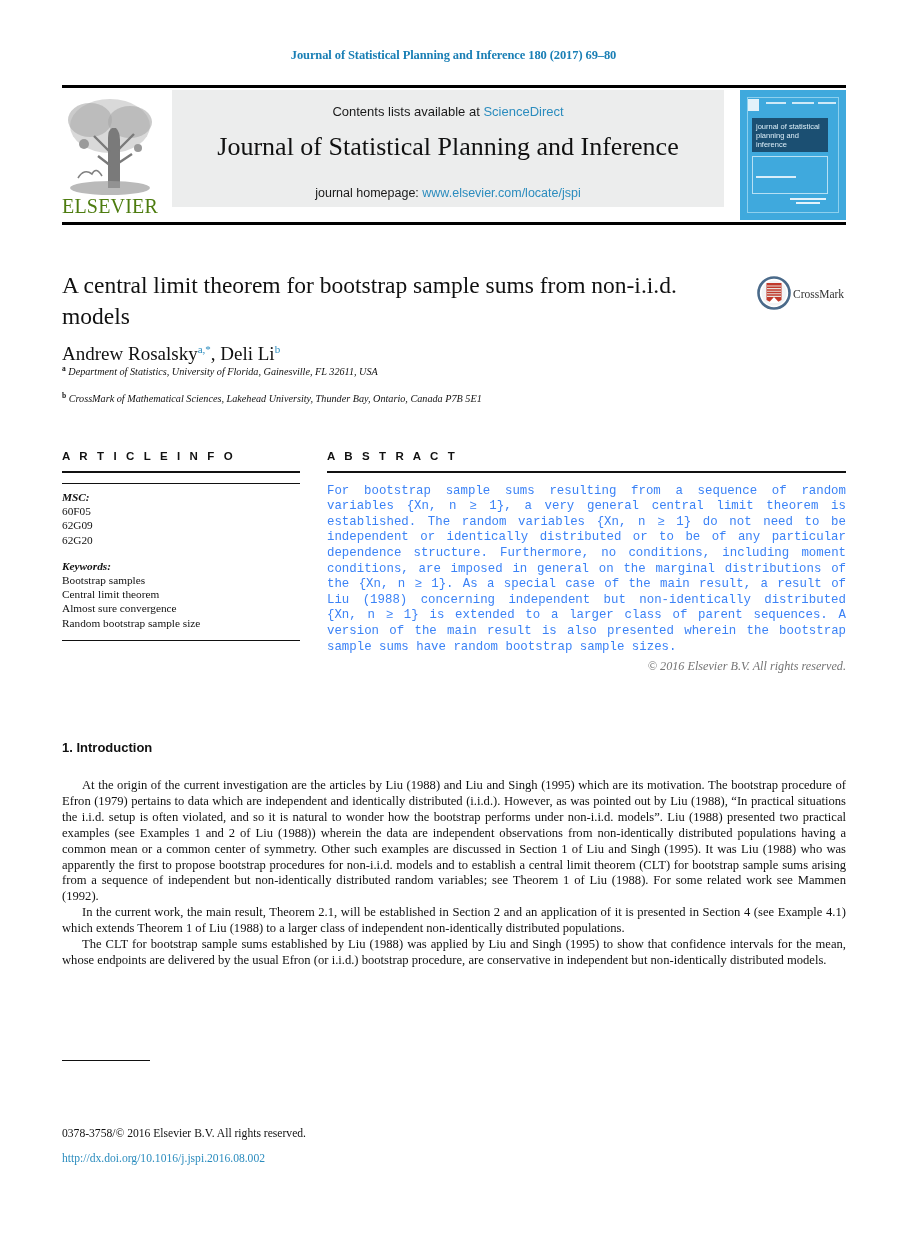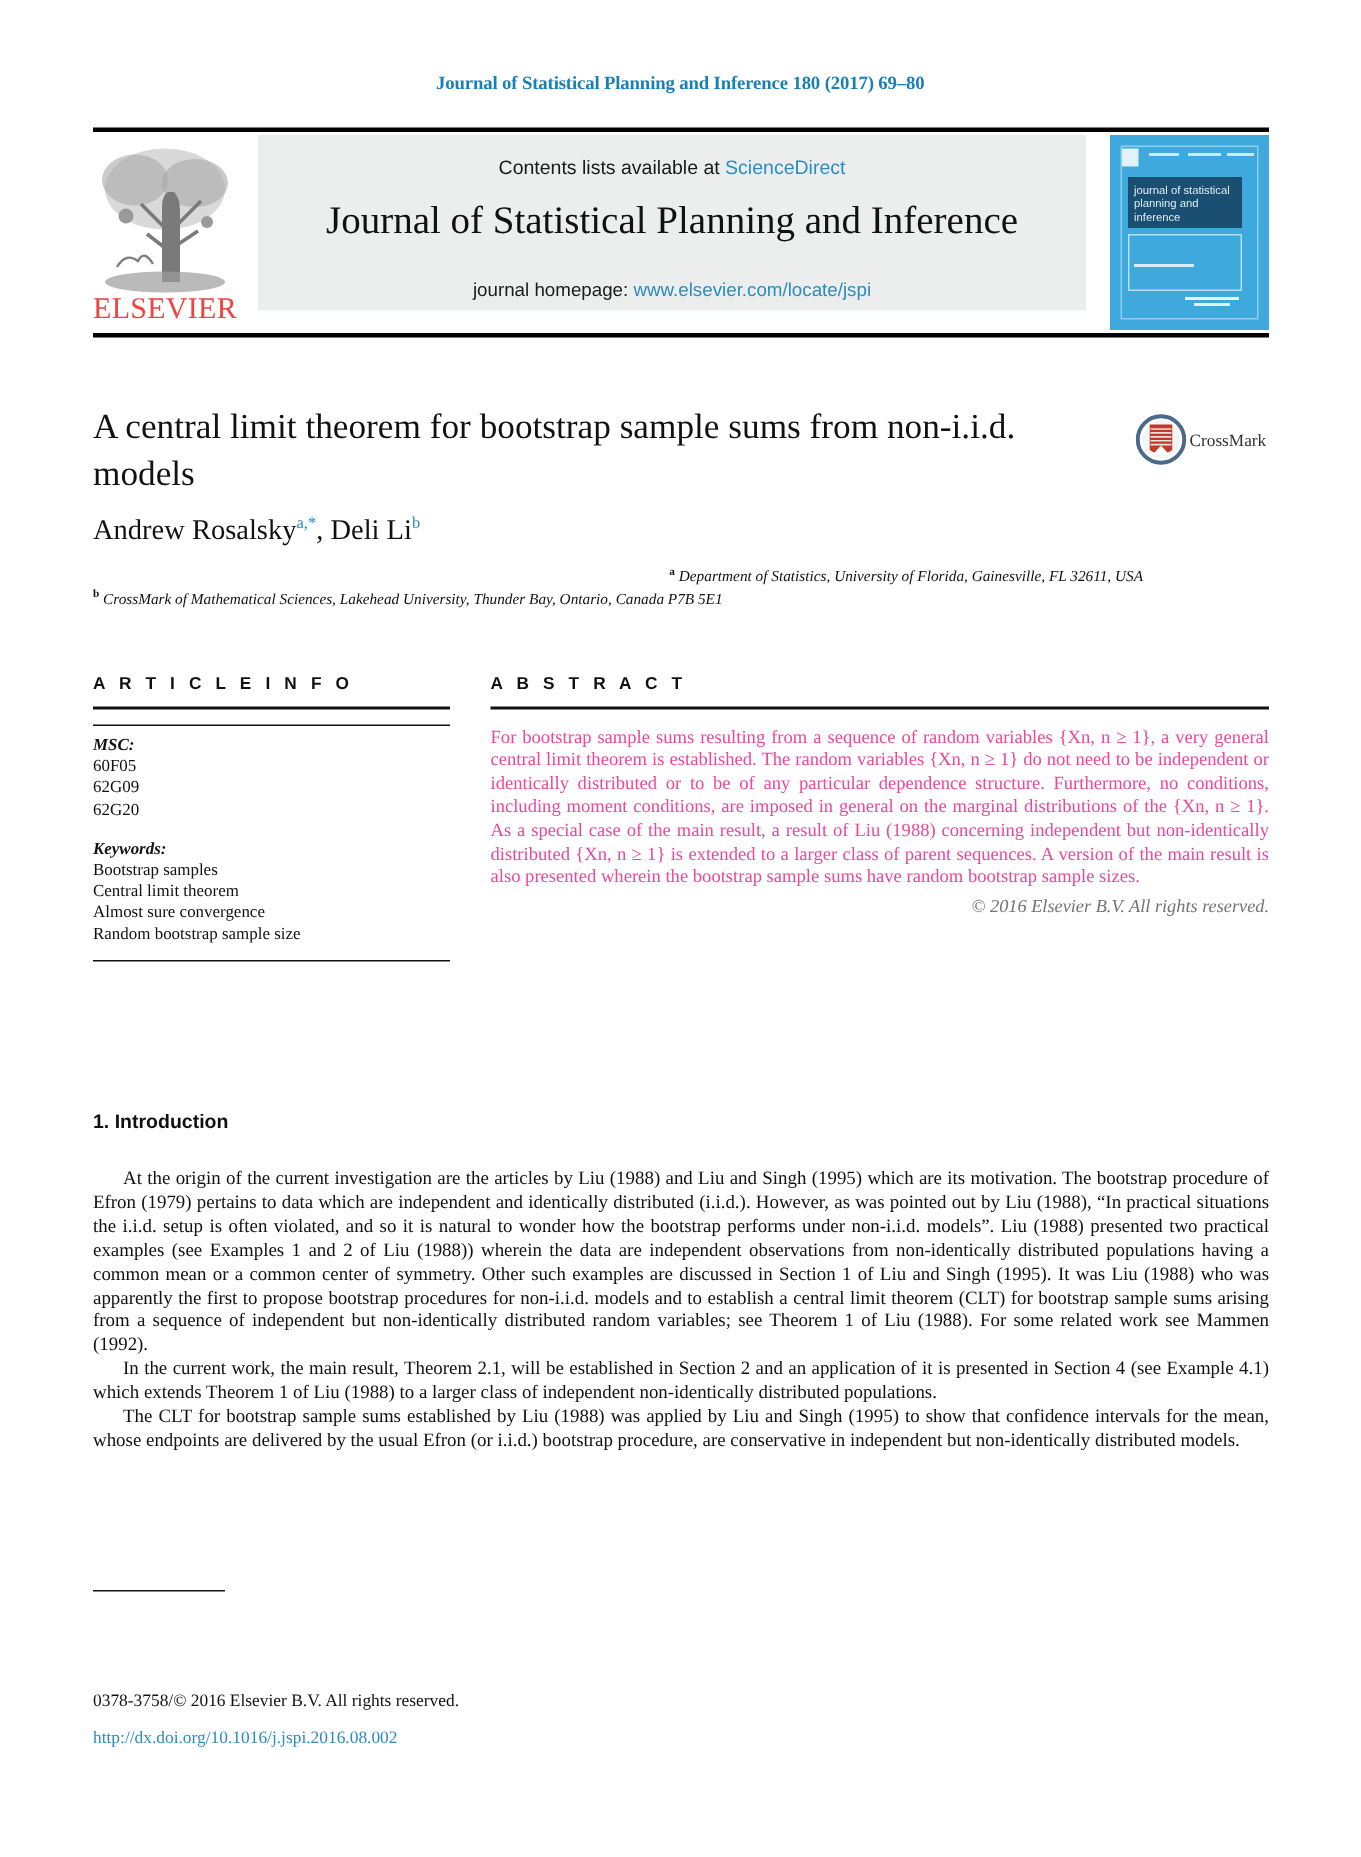--- a/index.html
+++ b/index.html
@@ -52,21 +52,21 @@
     overflow: hidden;
   }
   .elsevier-word {
     position: absolute;
     left: 0; bottom: 2px;
     width: 96px;
     text-align: center;
     font-family: "Liberation Serif", serif;
     font-size: 20px;
     letter-spacing: 0.2px;
-    color: #ef4444;
+    color: #4d7c0f;
   }
   .elsevier-tree {
     position: absolute;
     left: 2px; top: 2px;
     width: 92px; height: 104px;
   }
 
   .masthead-center {
     position: absolute;
     left: 172px; top: 90px;
@@ -192,21 +192,21 @@
   .sup-link { color: #2b8cbe; }
   .affil {
     position: absolute;
     left: 62px;
     width: 700px;
     font-family: "Liberation Serif", serif;
     font-style: italic;
     font-size: 10.2px;
     color: #111;
   }
-  .affil-a { top: 376px; text-align: right; }
+  .affil-a { top: 364px; }
   .affil-b { top: 391px; }
   .affil sup {
     font-style: normal;
     font-weight: bold;
     font-size: 7.5px;
   }
 
   .crossmark {
     position: absolute;
     left: 757px; top: 276px;
@@ -250,25 +250,25 @@
   .meta {
     font-family: "Liberation Serif", serif;
     font-size: 11.3px;
     line-height: 14.2px;
     color: #111;
   }
   .meta .lbl { font-style: italic; font-weight: bold; }
   .block-gap { height: 10px; }
 
   .abstract-body {
-    font-family: Liberation Serif, serif;
+    font-family: Liberation Mono, monospace;
     font-size: 12.4px;
     line-height: 15.6px;
     text-align: justify;
-    color: #ec4899;
+    color: #3b82f6;
     margin-top: 11px;
   }
   .copyright-line {
     font-family: "Liberation Serif", serif;
     font-size: 12.2px;
     text-align: right;
     margin-top: 4px;
     color: #737373;
     font-style: italic;
   }

